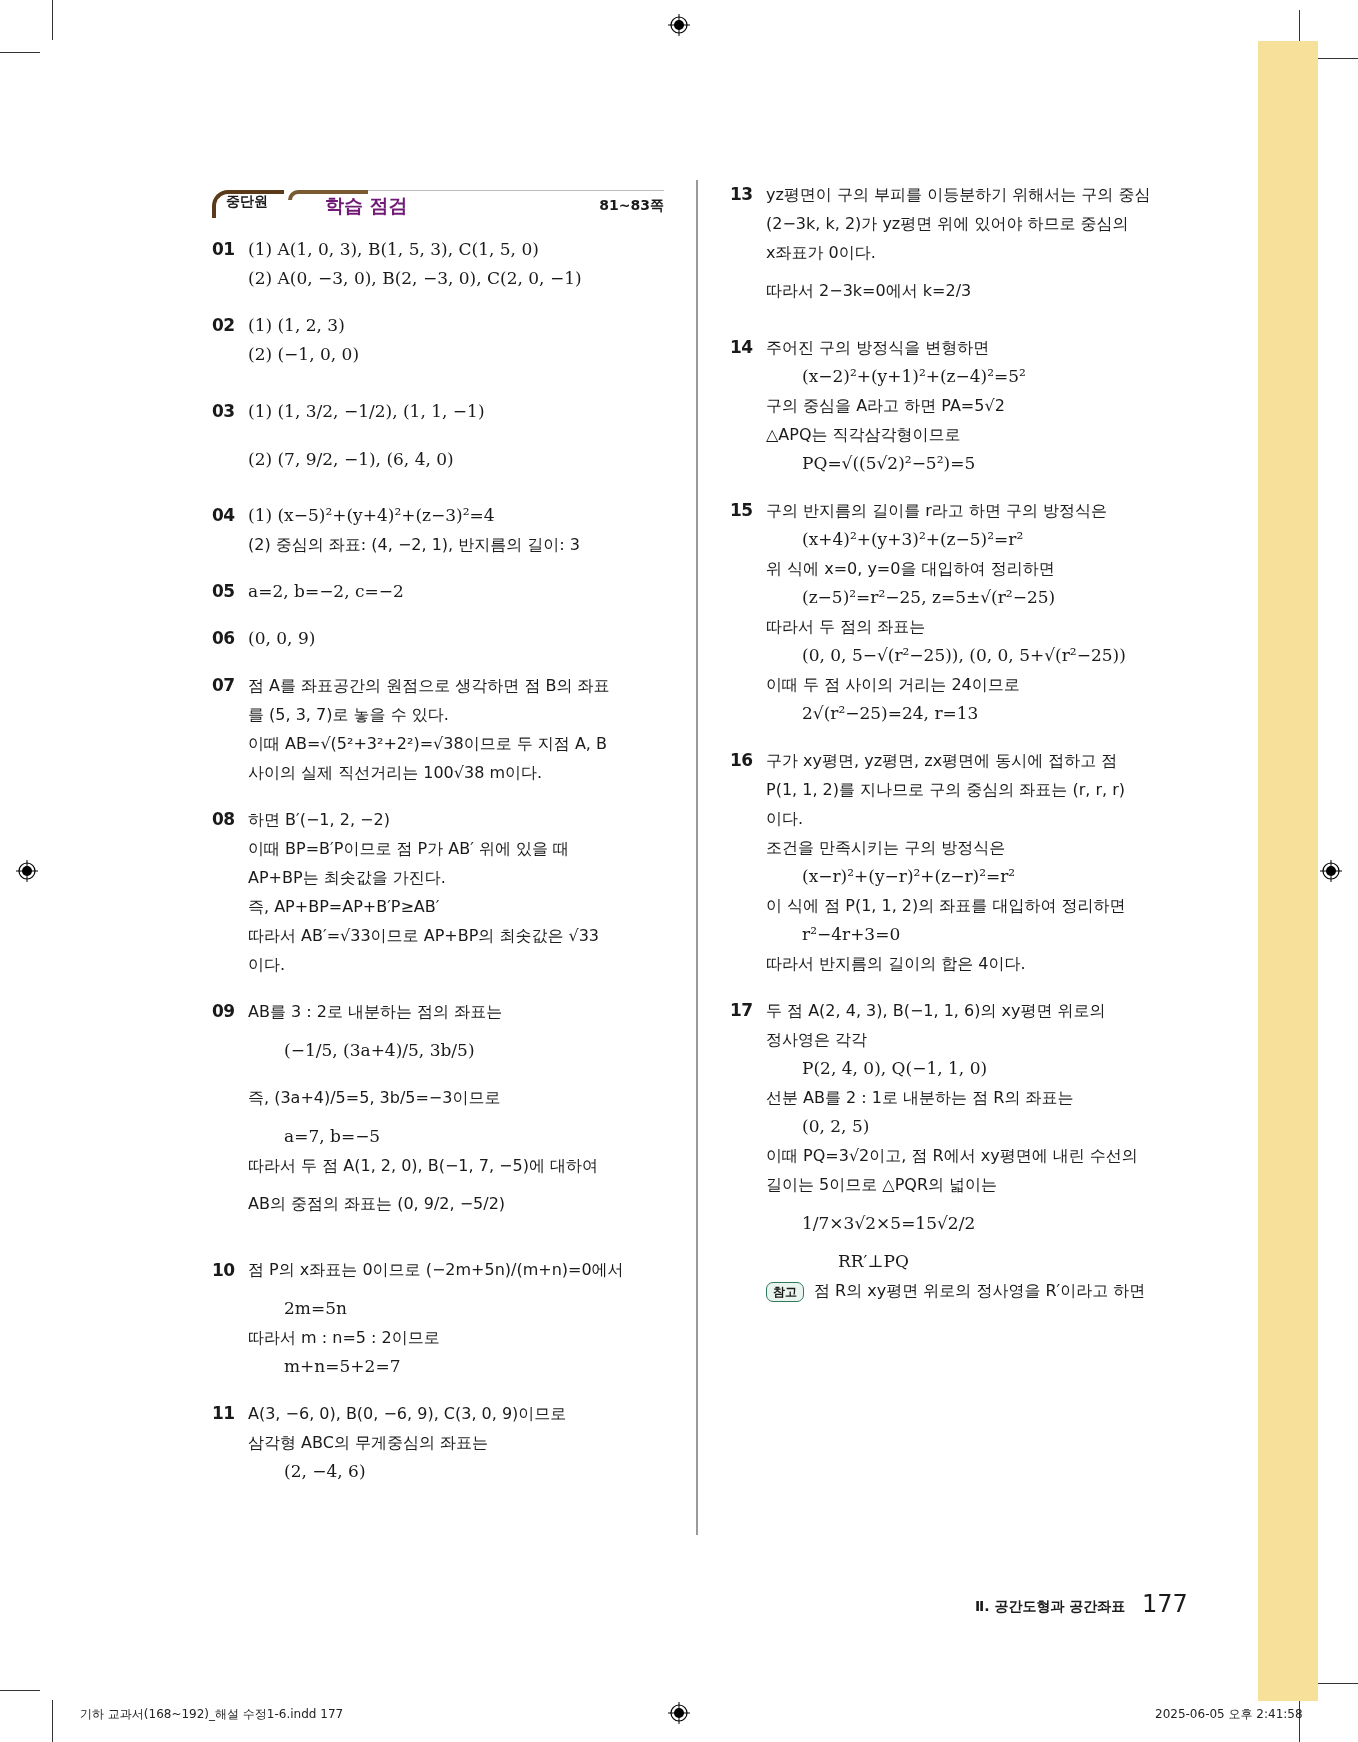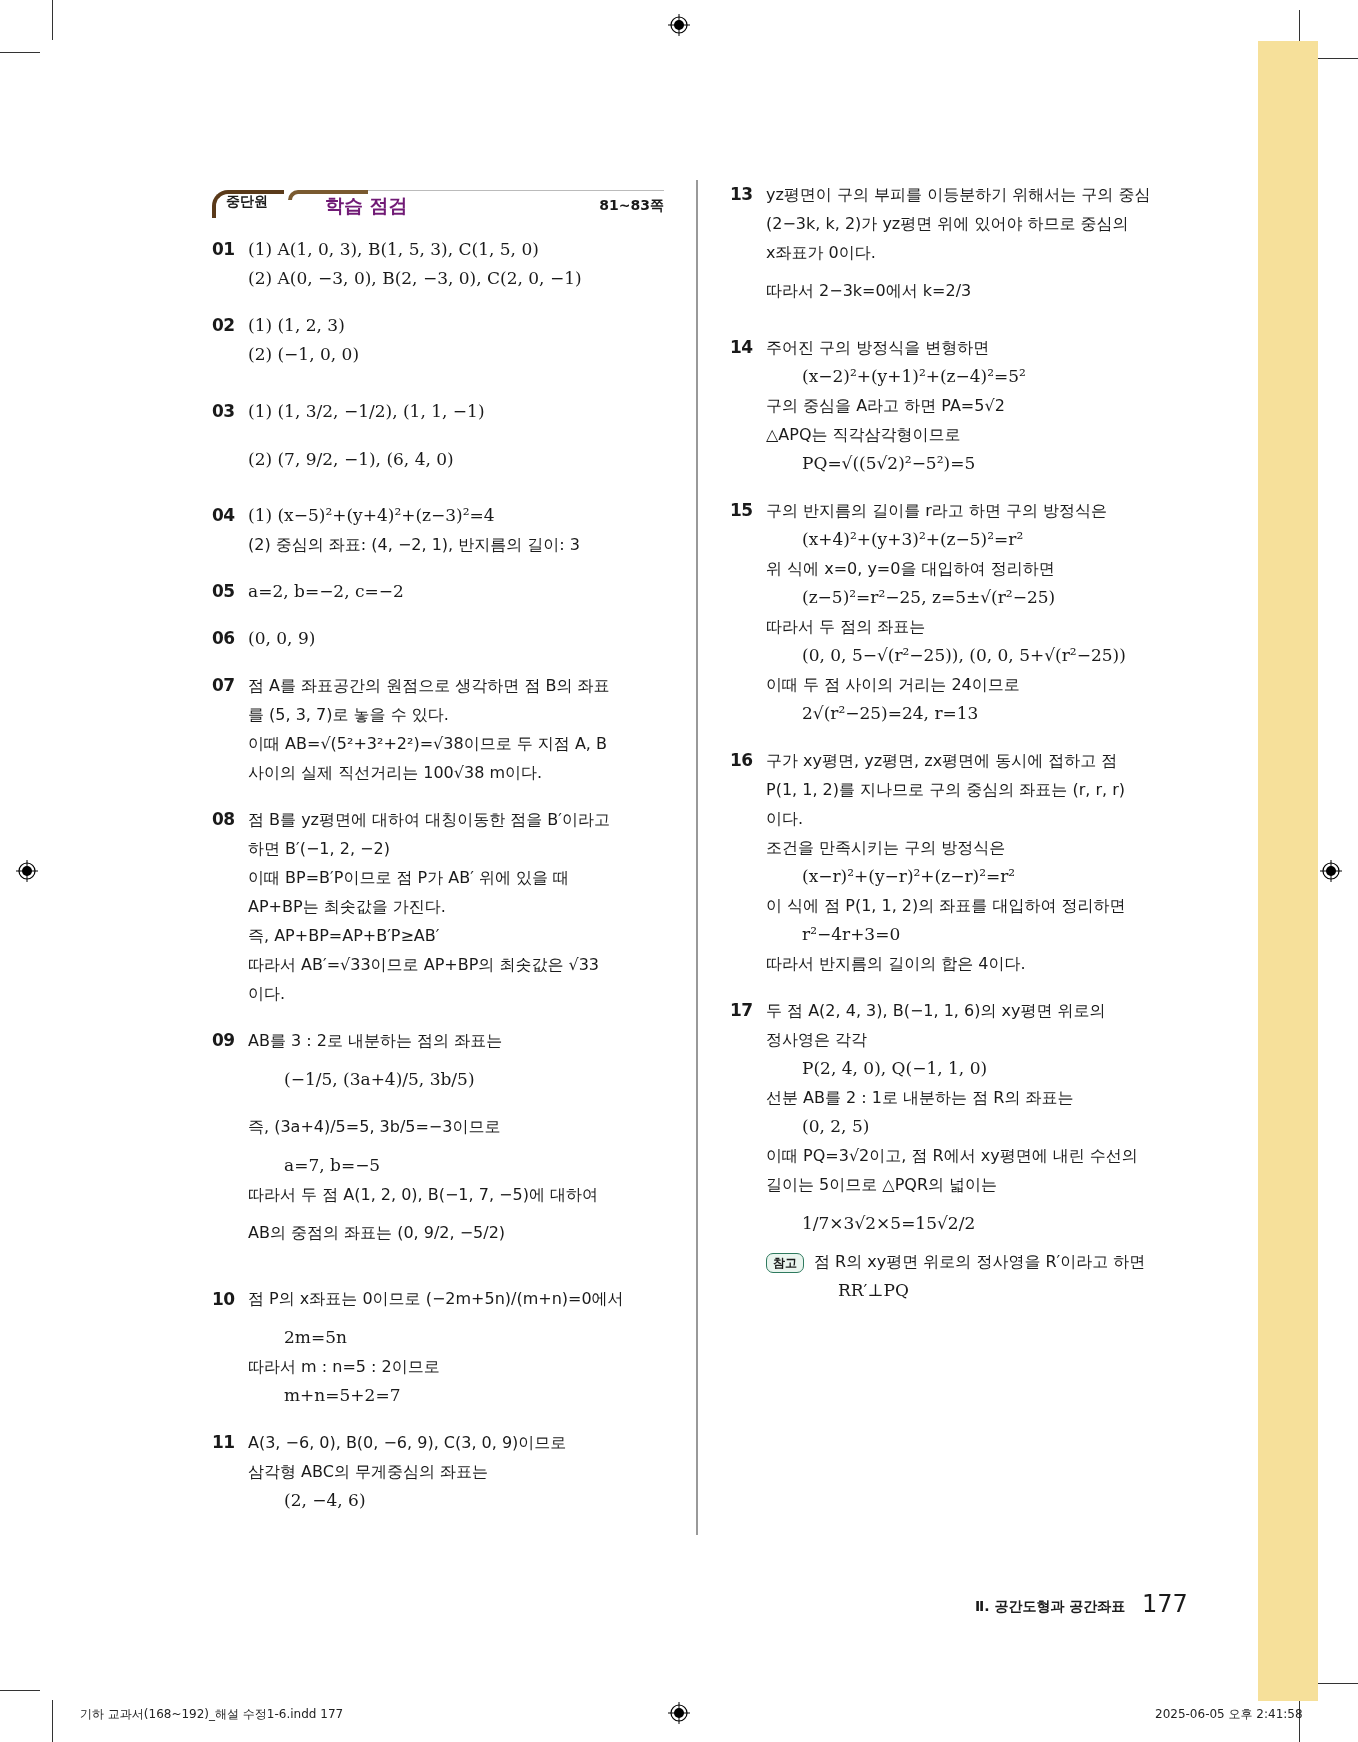--- a/index.html
+++ b/index.html
@@ -121,21 +121,20 @@
   </div>
   <div class="prob">
     <span class="pnum">07</span>
     <span class="line kr">점 A를 좌표공간의 원점으로 생각하면 점 B의 좌표</span>
     <span class="line kr">를 (5, 3, 7)로 놓을 수 있다.</span>
     <span class="line kr">이때 AB=√(5²+3²+2²)=√38이므로 두 지점 A, B</span>
     <span class="line kr">사이의 실제 직선거리는 100√38 m이다.</span>
   </div>
   <div class="prob">
     <span class="pnum">08</span>
-    <span class="line kr">점 B를 yz평면에 대하여 대칭이동한 점을 B′이라고</span>
     <span class="line kr">하면  B′(−1, 2, −2)</span>
     <span class="line kr">이때 BP=B′P이므로 점 P가 AB′ 위에 있을 때</span>
     <span class="line kr">AP+BP는 최솟값을 가진다.</span>
     <span class="line kr">즉,  AP+BP=AP+B′P≥AB′</span>
     <span class="line kr">따라서 AB′=√33이므로 AP+BP의 최솟값은 √33</span>
     <span class="line kr">이다.</span>
   </div>
   <div class="prob">
     <span class="pnum">09</span>
     <span class="line kr">AB를 3 : 2로 내분하는 점의 좌표는</span>
@@ -201,22 +200,22 @@
   <div class="prob">
     <span class="pnum">17</span>
     <span class="line kr">두 점 A(2, 4, 3), B(−1, 1, 6)의 xy평면 위로의</span>
     <span class="line kr">정사영은 각각</span>
     <span class="line ind">P(2, 4, 0), Q(−1, 1, 0)</span>
     <span class="line kr">선분 AB를 2 : 1로 내분하는 점 R의 좌표는</span>
     <span class="line ind">(0, 2, 5)</span>
     <span class="line kr">이때 PQ=3√2이고, 점 R에서 xy평면에 내린 수선의</span>
     <span class="line kr">길이는 5이므로 △PQR의 넓이는</span>
     <span class="line tall ind">1/7×3√2×5=15√2/2</span>
+    <span class="line" style="padding-left:72px">RR′⊥PQ</span>
     <span class="line kr"><span class="note-badge">참고</span><span>점 R의 xy평면 위로의 정사영을 R′이라고 하면</span></span>
-    <span class="line" style="padding-left:72px">RR′⊥PQ</span>
   </div>
 </div>
 
 <span class="footer-chapter">Ⅱ. 공간도형과 공간좌표</span>
 <span class="footer-page">177</span>
 
 <span class="slug-left">기하 교과서(168~192)_해설 수정1-6.indd   177</span>
 <span class="slug-right">2025-06-05   오후 2:41:58</span>
 
 </body></html>

